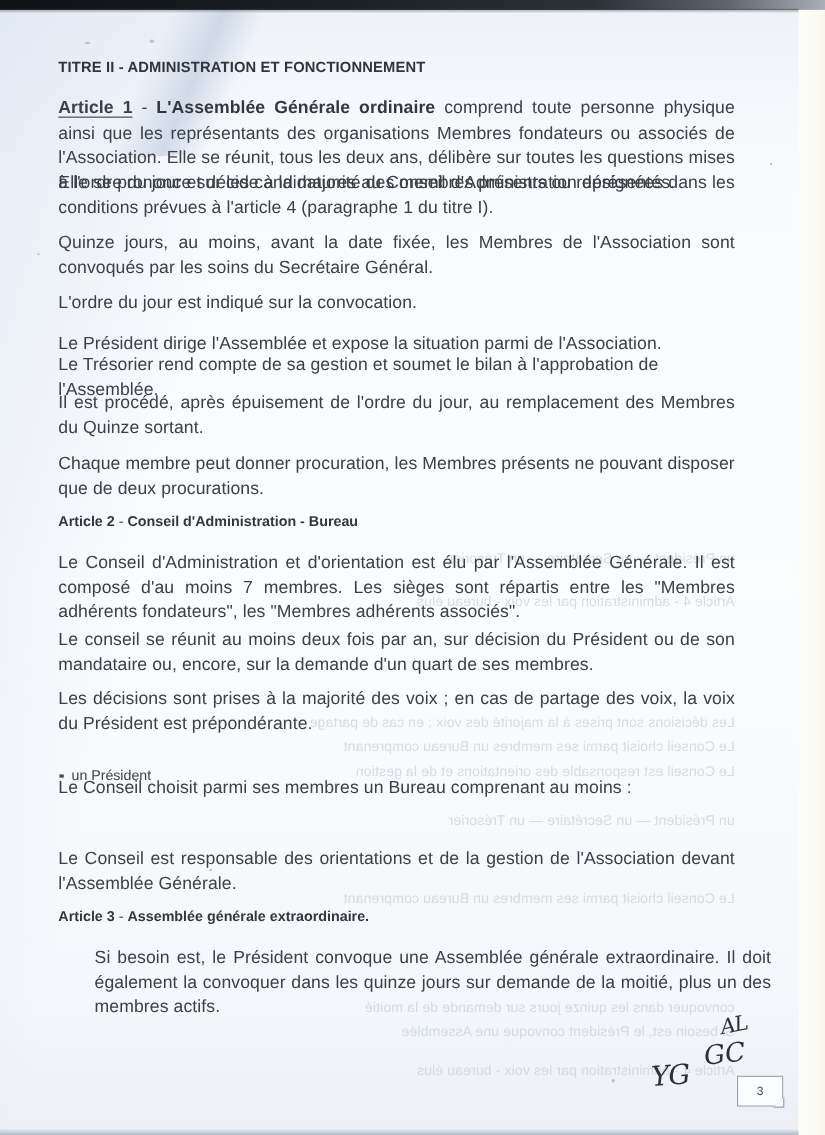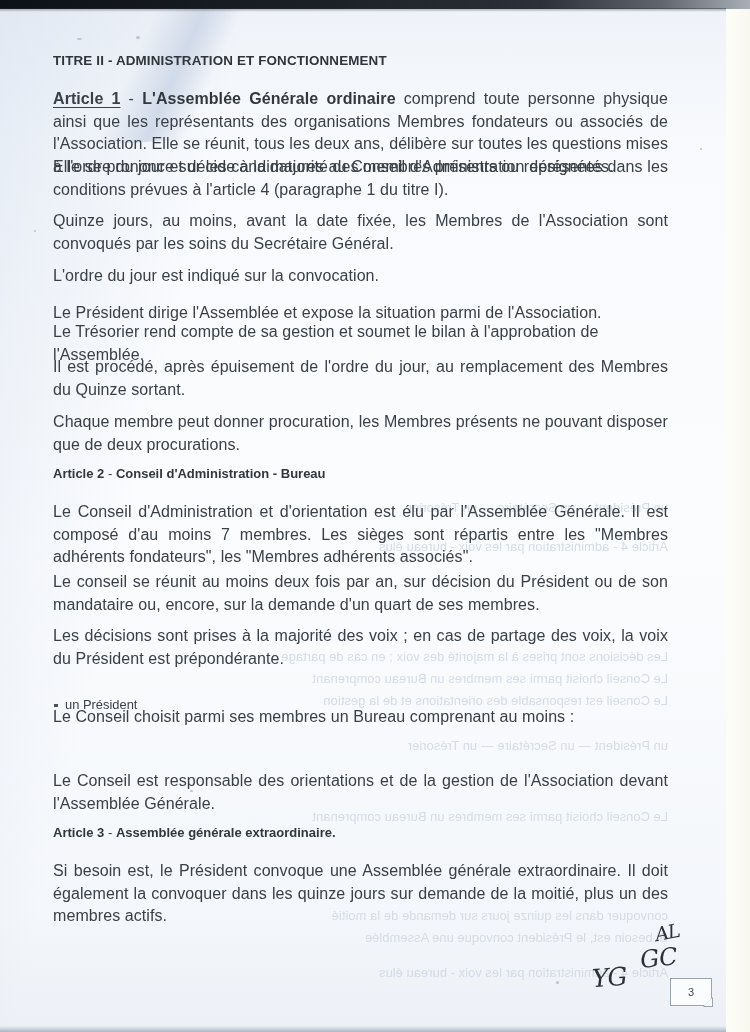--- a/index.html
+++ b/index.html
@@ -263,21 +263,21 @@
     <ul class="bureau" style="position:absolute;top:694px;width:615px;">
       <li>un Président</li>
     </ul>
 
     <div class="blk" style="top:770px;">Le Conseil est responsable des orientations et de la gestion de l'Association devant l'Assemblée Générale.</div>
 
     <div class="art-head" style="top:823px;">
       <span class="num">Article 3</span><span class="dash"> - </span><span class="rest">Assemblée générale extraordinaire.</span>
     </div>
 
-    <div class="blk" style="top:860px;">Si besoin est, le Président convoque une Assemblée générale extraordinaire. Il doit également la convoquer dans les quinze jours sur demande de la moitié, plus un des membres actifs.</div>
+    <div class="blk" style="top:860px;margin-left:33px;">Si besoin est, le Président convoque une Assemblée générale extraordinaire. Il doit également la convoquer dans les quinze jours sur demande de la moitié, plus un des membres actifs.</div>
 
   </div>
 
   <div class="hand" id="hw-al">AL</div>
   <div class="hand" id="hw-gc">GC</div>
   <div class="hand" id="hw-yg">YG</div>
 
   <div class="pagebox">
     <div class="sheet"></div>
     <div class="fold"></div>

